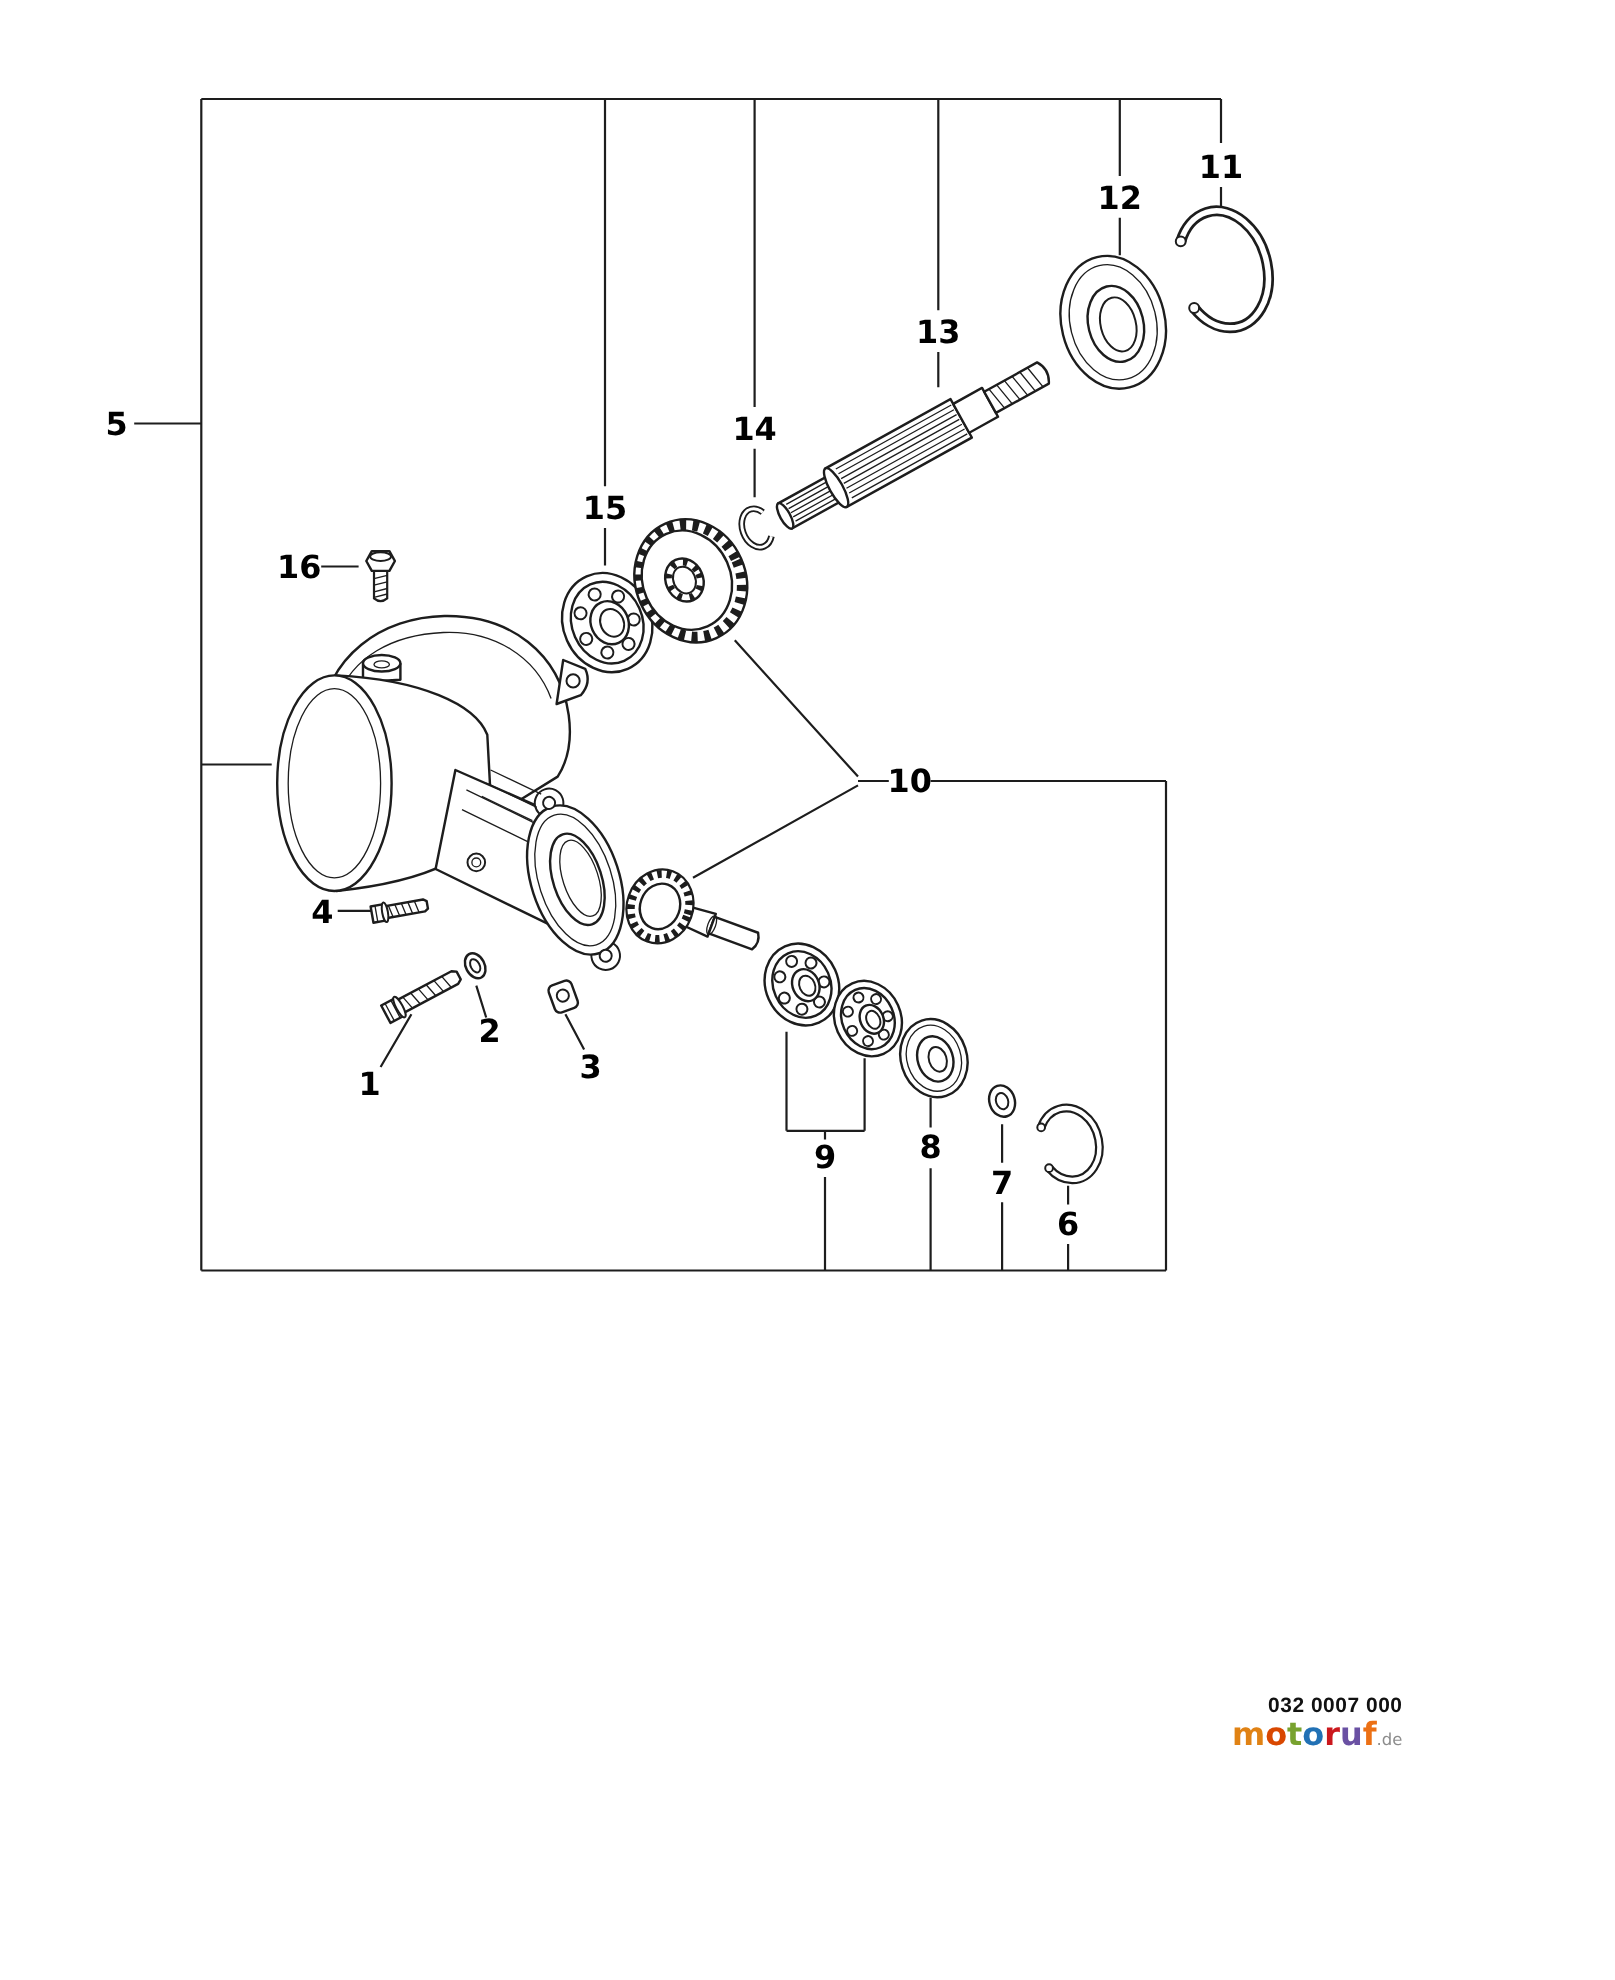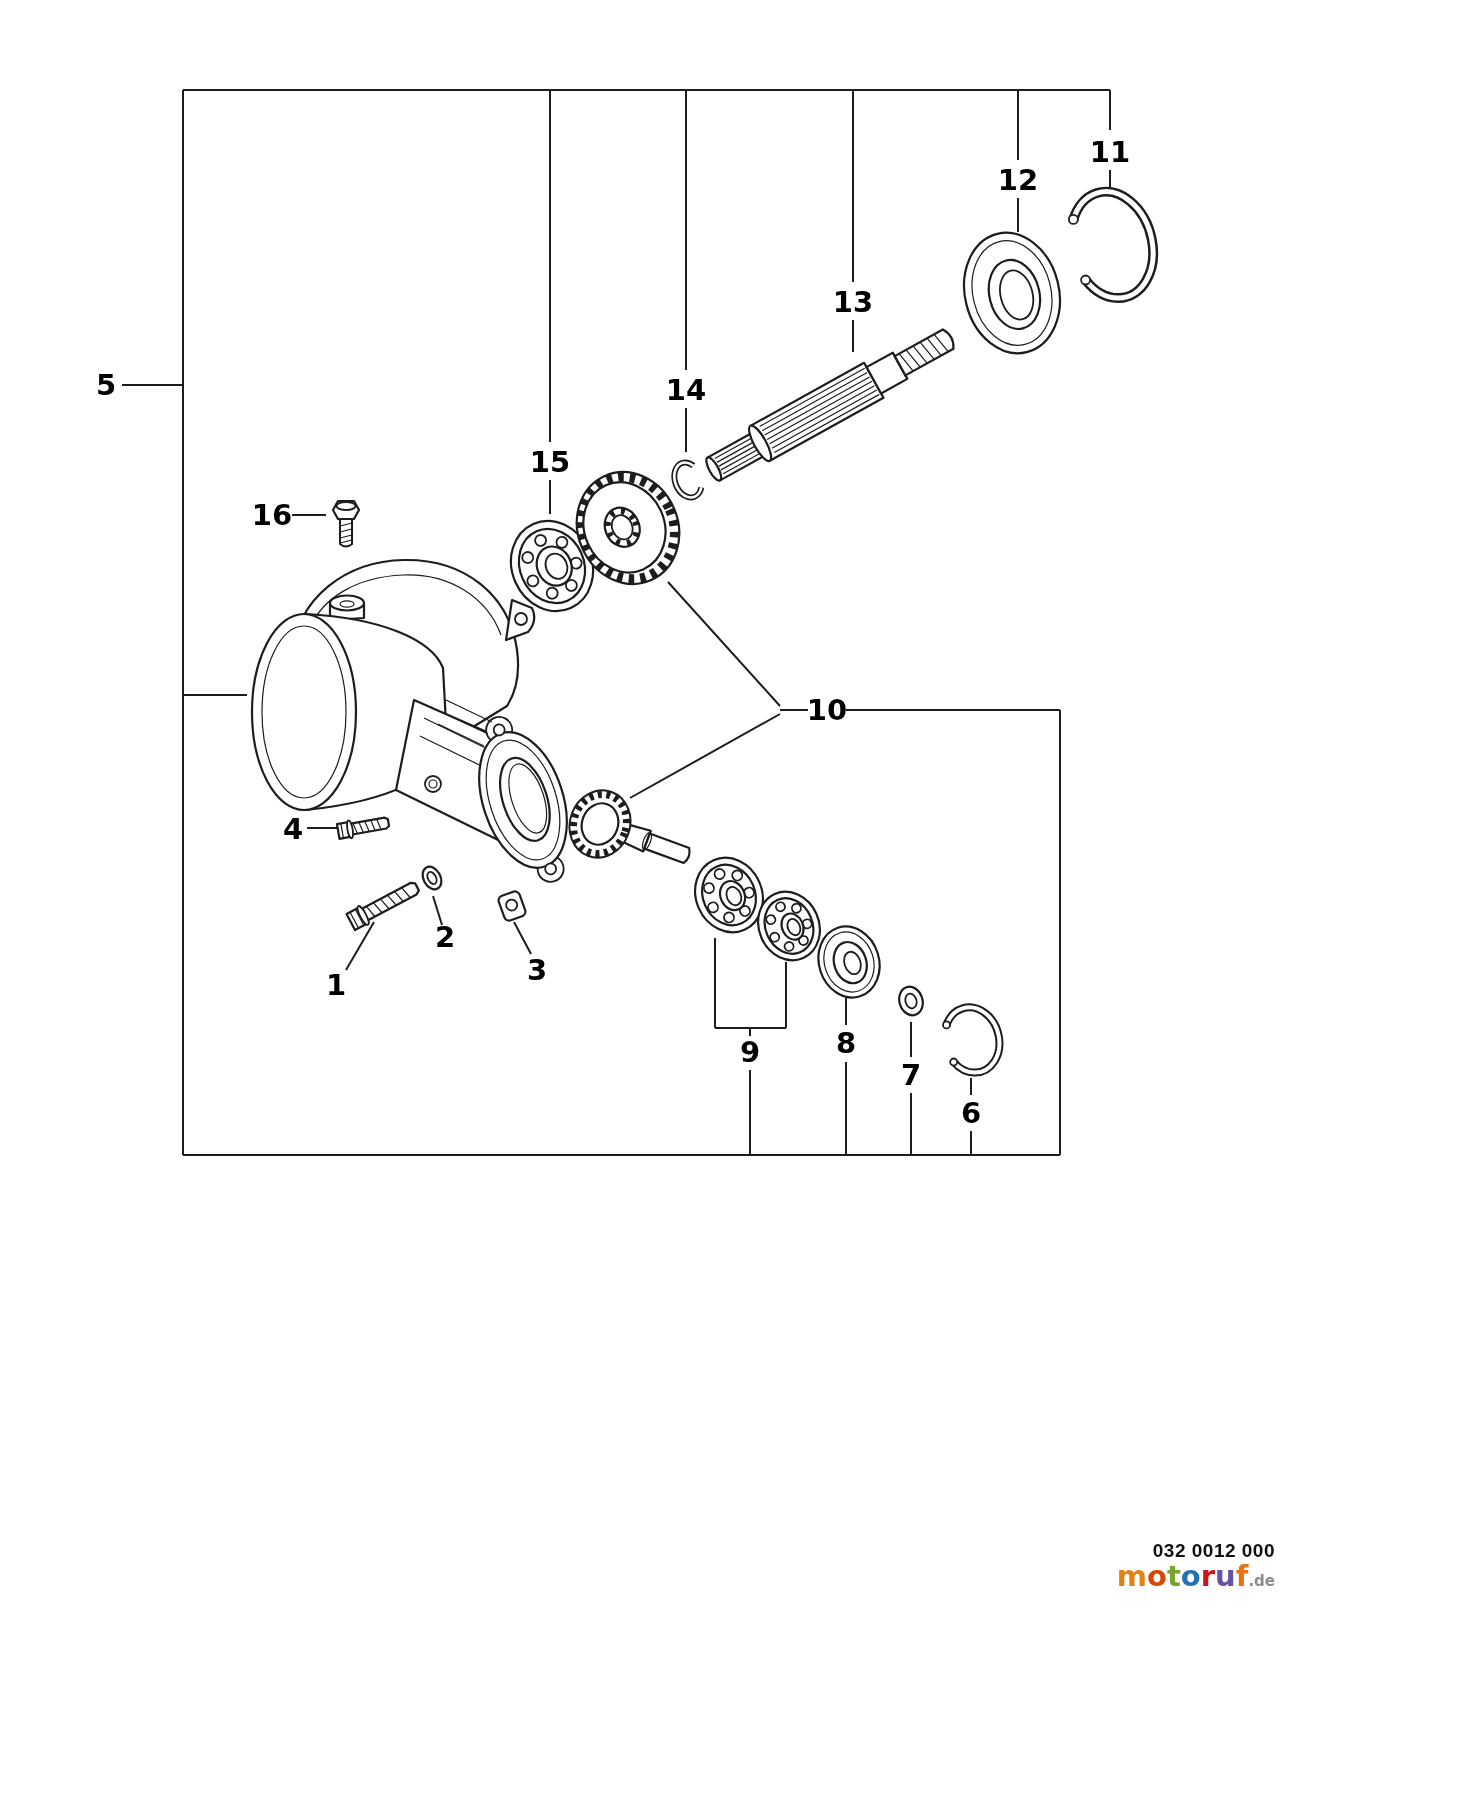--- a/index.html
+++ b/index.html
@@ -15,21 +15,21 @@
   .ringA{fill:none;stroke:#1d1d1d;}
   .ringB{fill:none;stroke:#ffffff;}
   .callout{font-family:"DejaVu Sans","Liberation Sans",sans-serif;font-weight:bold;
            font-size:29px;fill:#000;text-anchor:middle;}
   
   .footer{position:absolute;left:1095px;top:1541px;width:180px;text-align:right;line-height:1;}
   .docnum{font-weight:bold;font-size:19px;color:#111;letter-spacing:0.5px;
           font-family:"Liberation Sans","DejaVu Sans",sans-serif;}
   .logo{margin-top:2px;font-weight:bold;font-size:29px;letter-spacing:0px;
         font-family:"DejaVu Sans","Liberation Sans",sans-serif;}
-  .logo .de{font-size:15px;font-weight:bold;}
+  .logo .de{font-size:15px;font-weight:normal;}
 </style>
 </head>
 <body>
 
 <div class="canvas">
 <svg width="1468" height="1800" viewBox="0 0 1468 1800">
 
   <path class="l" d="M183 90 V1155 M183 90 H1110 M183 1155 H1060"></path>
 
   <path class="l" d="M122 385 H183 M183 695 H247 M292 515 H326
@@ -232,18 +232,18 @@
     <text class="callout" x="1110" y="162">11</text>
     <text class="callout" x="1018" y="190">12</text>
     <text class="callout" x="853" y="312">13</text>
     <text class="callout" x="686" y="400">14</text>
     <text class="callout" x="550" y="472">15</text>
     <text class="callout" x="272" y="525">16</text>
   </g>
 </svg>
 
   <div class="footer">
-    <div class="docnum">032 0012 000</div>
+    <div class="docnum">032 0007 000</div>
     <div class="logo">
       <span style="color: rgb(224, 130, 20);">m</span><span style="color: rgb(217, 72, 1);">o</span><span style="color: rgb(120, 162, 47);">t</span><span style="color: rgb(33, 113, 181);">o</span><span style="color: rgb(203, 24, 29);">r</span><span style="color: rgb(106, 81, 163);">u</span><span style="color: rgb(236, 112, 20);">f</span><span class="de" style="color: rgb(140, 140, 140);">.de</span>
     </div>
   </div>
 </div>
 
 </body></html>

